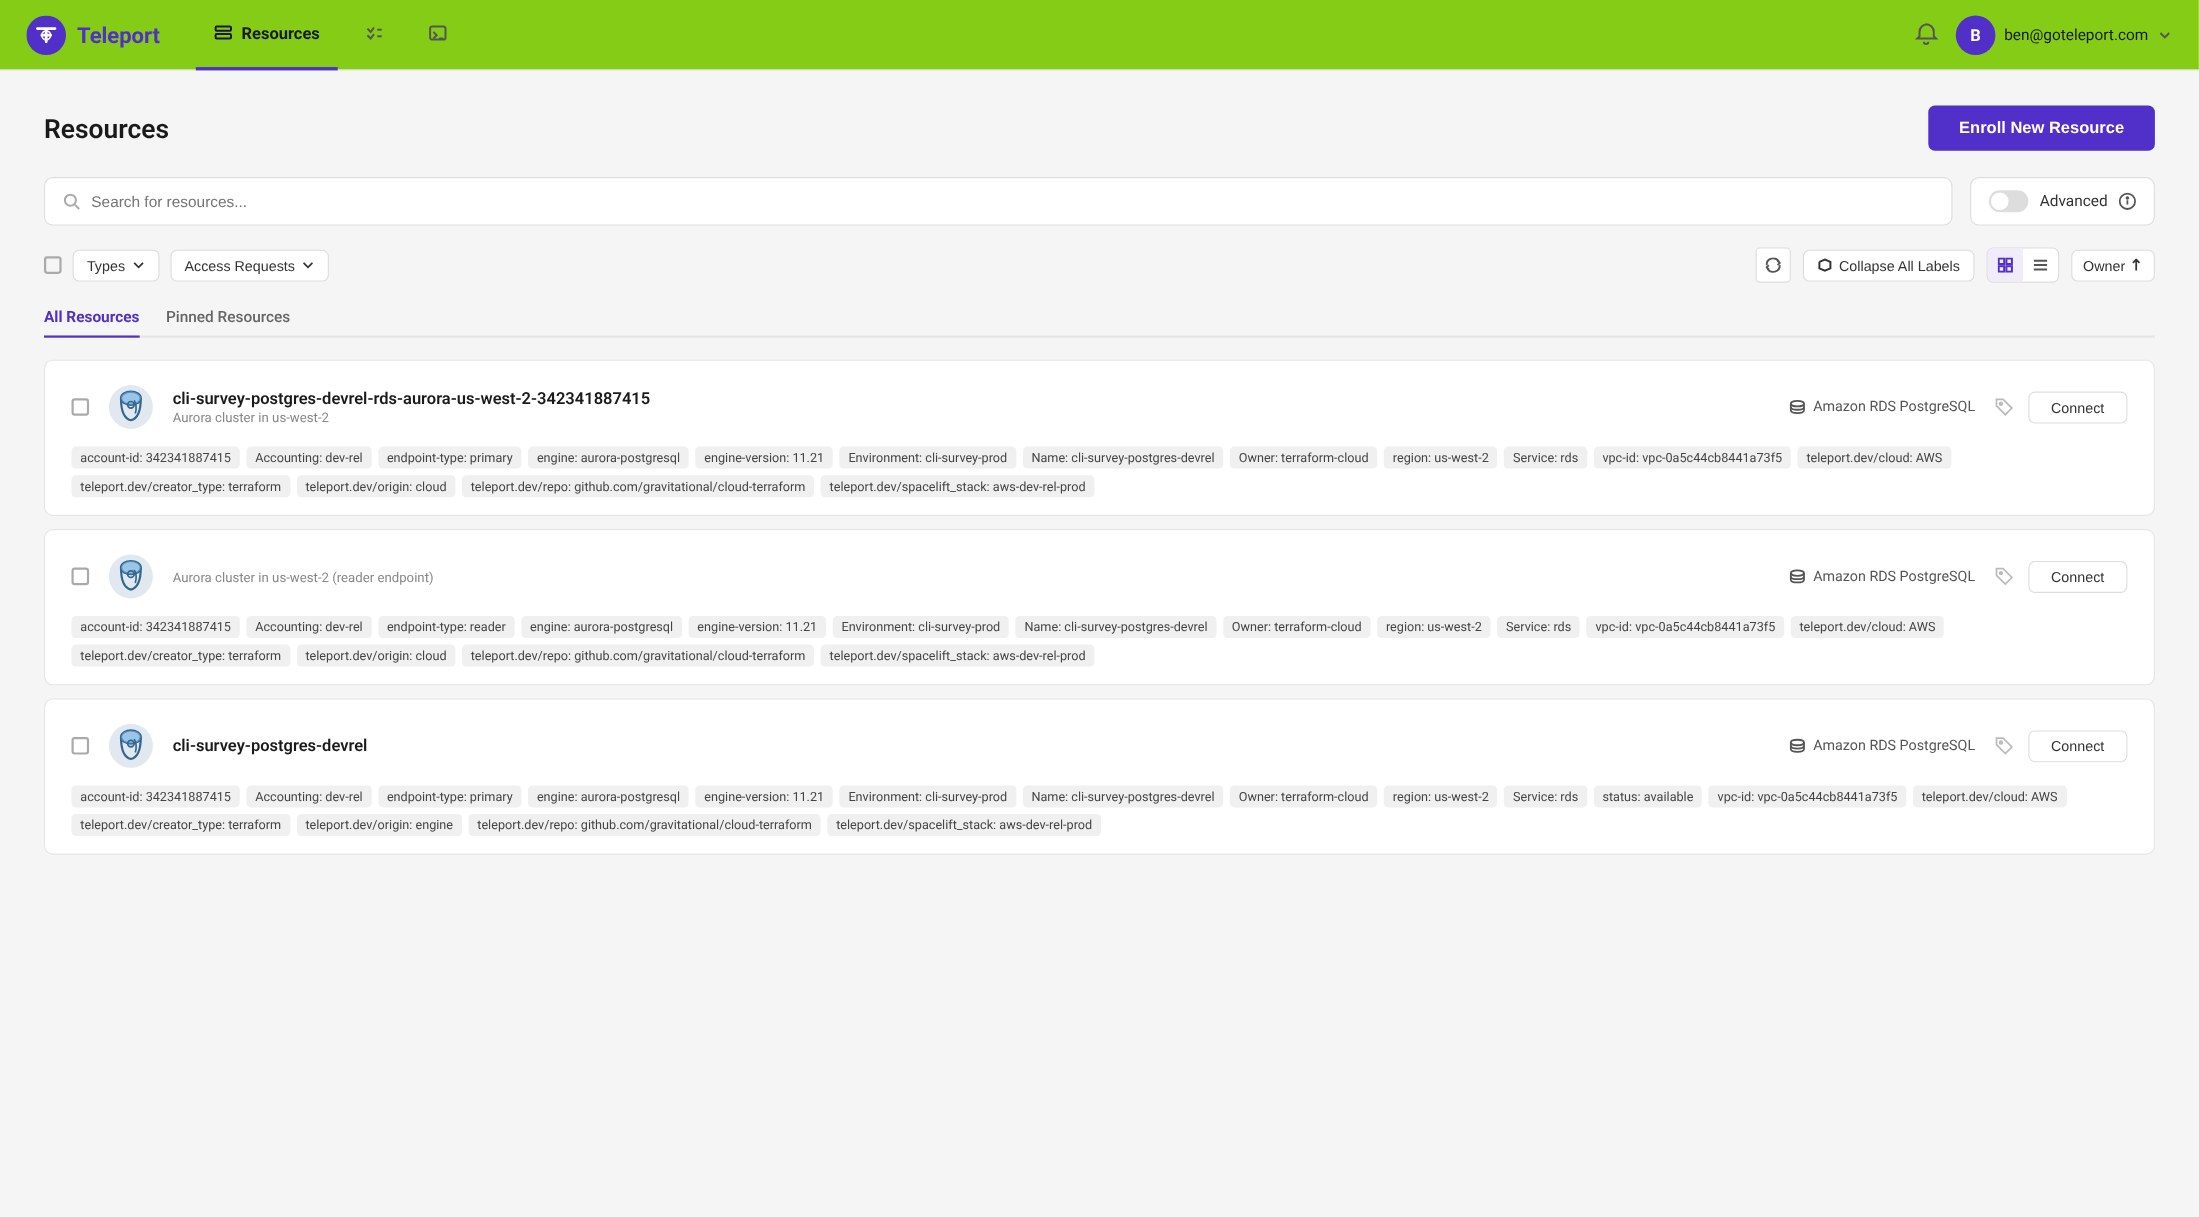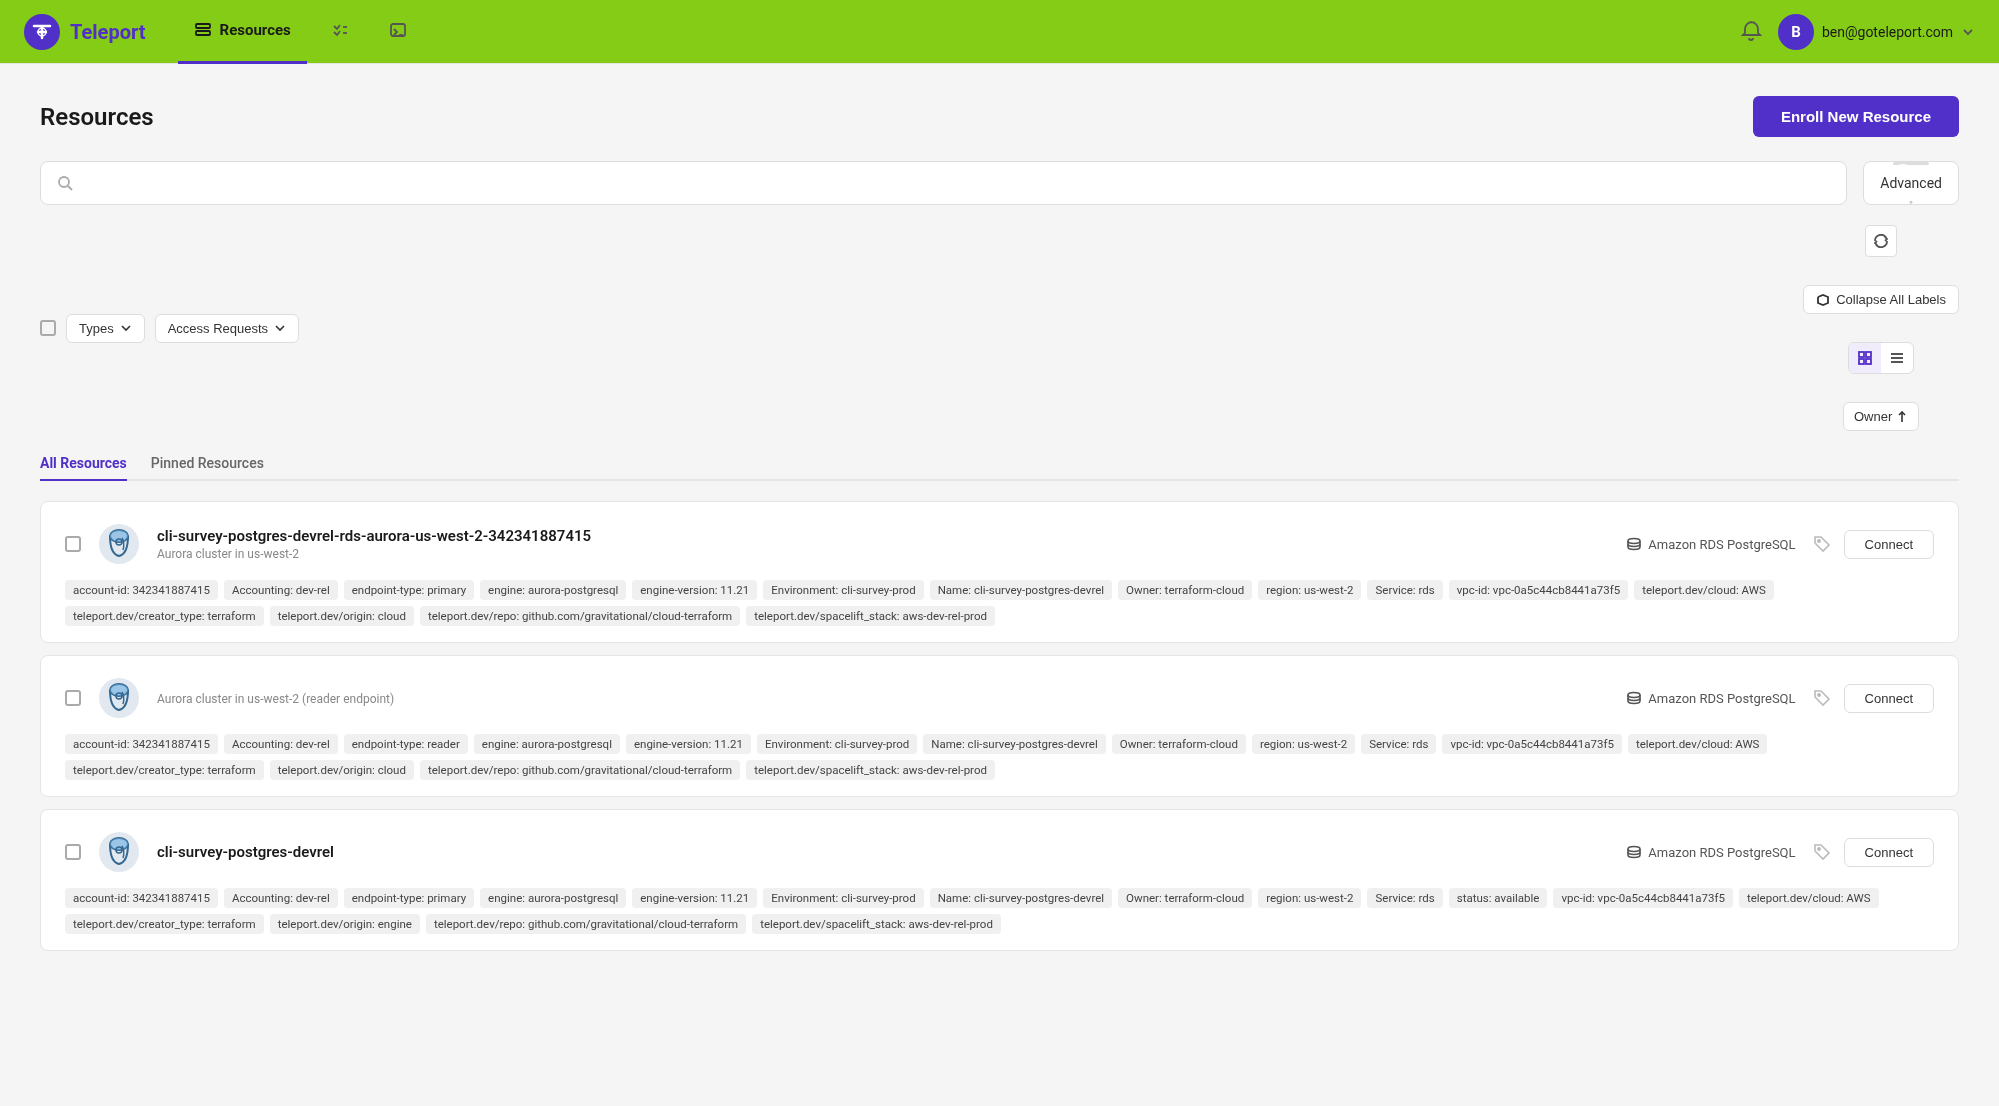--- a/index.html
+++ b/index.html
@@ -122,21 +122,20 @@
       display: flex;
       align-items: center;
       gap: 10px;
       background: #fff;
       border: 1px solid #ddd;
       border-radius: 8px;
       padding: 0 16px;
       height: 44px;
       font-size: 14px;
       color: #333;
-      flex-direction: column;
     }
     .toggle-switch {
       width: 36px; height: 20px;
       background: #ddd;
       border-radius: 10px;
       position: relative;
       cursor: pointer;
     }
     .toggle-switch::after {
       content: '';
@@ -170,22 +169,21 @@
       padding: 6px 12px;
       background: #fff;
       font-size: 13px;
       color: #333;
       cursor: pointer;
     }
     .toolbar-right {
       margin-left: auto;
       display: flex;
       align-items: center;
-      gap: 28px;
-      flex-direction: column;
+      gap: 11px;
     }
     .icon-btn {
       width: 32px; height: 32px;
       border: 1px solid #ddd;
       border-radius: 4px;
       background: #fff;
       display: flex; align-items: center; justify-content: center;
       cursor: pointer;
       color: #555;
     }
@@ -380,20 +378,21 @@
     <h1 class="page-title">Resources</h1>
     <button class="enroll-btn">Enroll New Resource</button>
   </div>
 
   <div class="search-row">
     <div class="search-container">
       <svg width="16" height="16" viewBox="0 0 16 16" fill="none" stroke="#aaa" stroke-width="1.8">
         <circle cx="7" cy="7" r="5"></circle>
         <line x1="11" y1="11" x2="15" y2="15"></line>
       </svg>
+      <input type="text" placeholder="Search for resources..." style="">
     </div>
     <div class="advanced-toggle">
       <div class="toggle-switch"></div>
       <span>Advanced</span>
       <svg width="16" height="16" viewBox="0 0 16 16" fill="none" stroke="#555" stroke-width="1.6">
         <circle cx="8" cy="8" r="7"></circle>
         <line x1="8" y1="7" x2="8" y2="11"></line>
         <circle cx="8" cy="5" r="0.8" fill="#555"></circle>
       </svg>
     </div>

